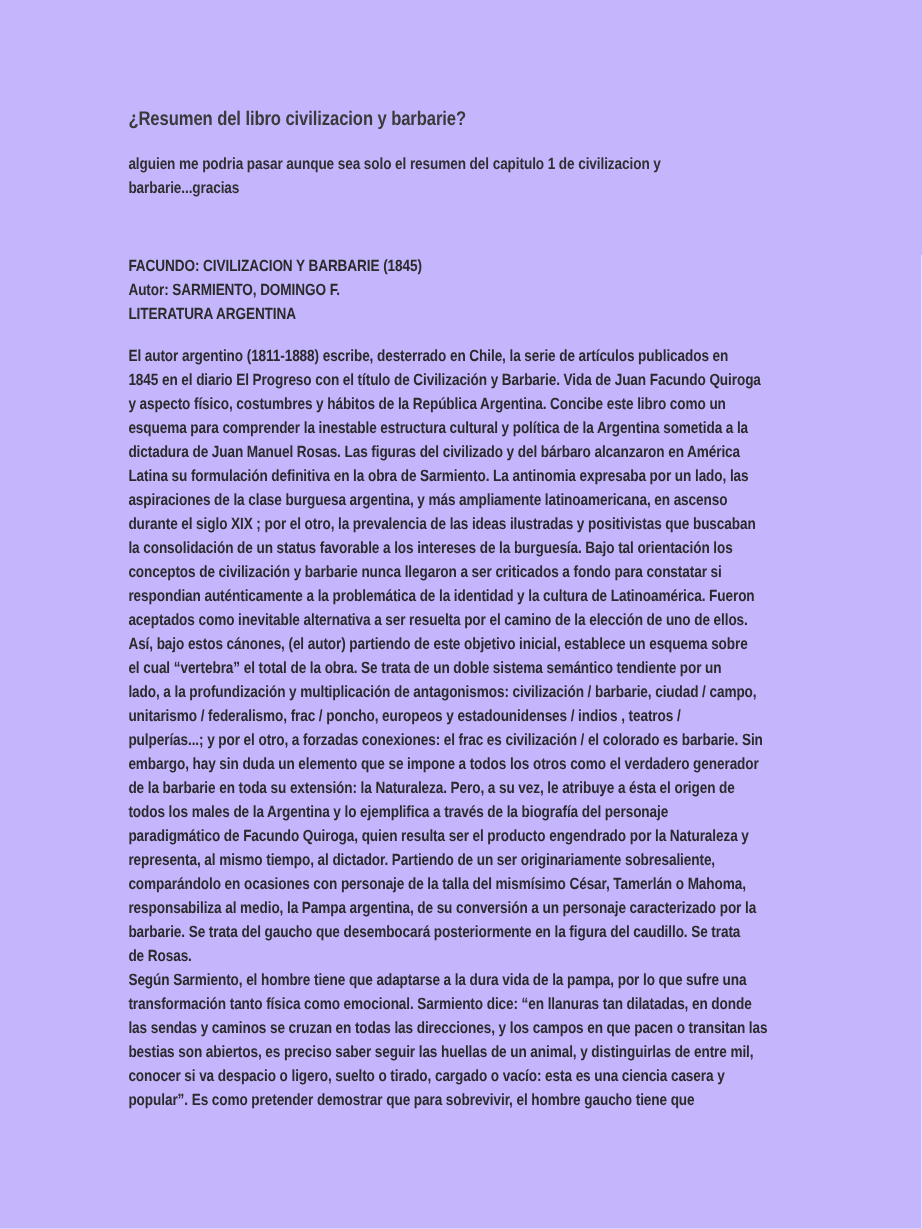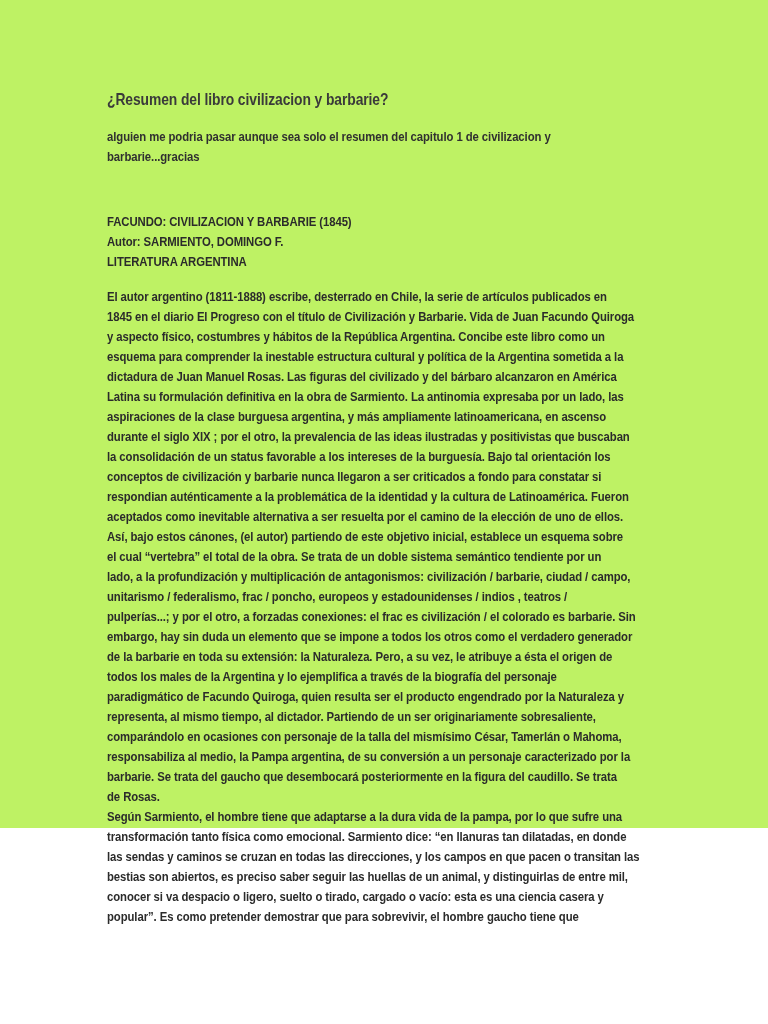--- a/index.html
+++ b/index.html
@@ -9,22 +9,22 @@
   }
   body {
     width: 768px;
     height: 1024px;
     overflow: hidden;
     font-family: "Liberation Sans", sans-serif;
   }
   .page {
     position: relative;
     width: 768px;
-    height: 828px;
-    background: #bef264;
+    height: 1024px;
+    background: #c4b5fd;
   }
   
   .tblock {
     position: absolute;
     left: 107px;
     white-space: pre;
     font-weight: 700;
     color: #2b2b2b;
     transform: scaleX(0.84);
     transform-origin: 0 0;

